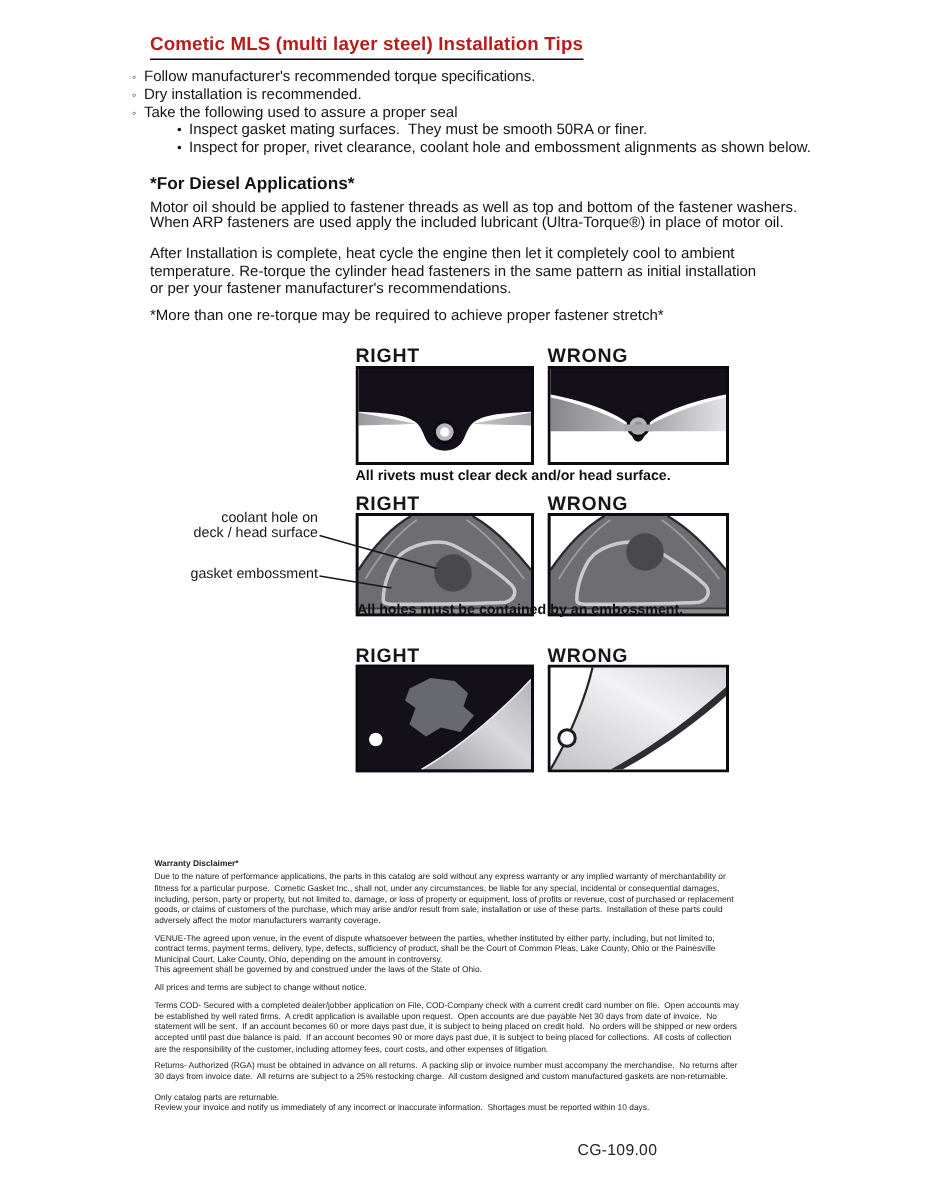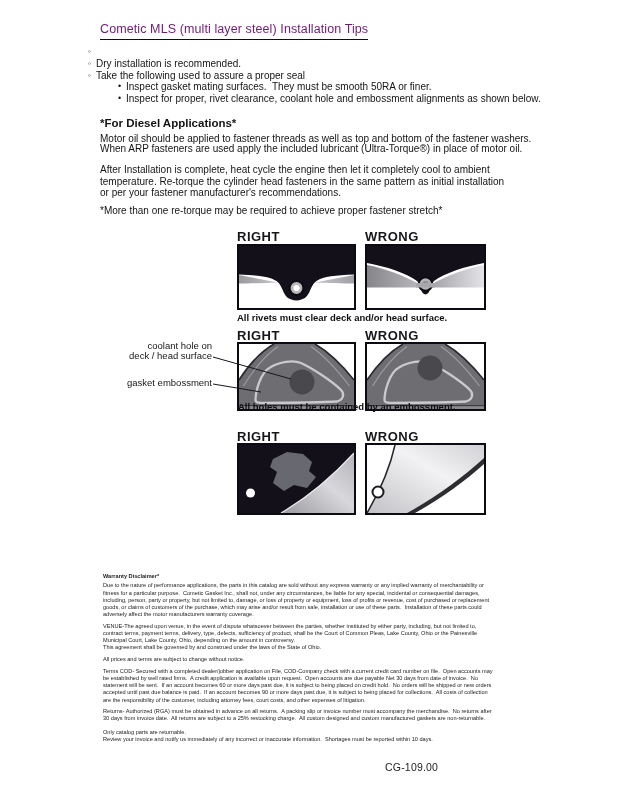--- a/index.html
+++ b/index.html
@@ -5,21 +5,21 @@
   html,body { margin:0; padding:0; background:#ffffff; }
   .page {
     position:relative; width:618px; height:800px; background:#ffffff;
     font-family:"Liberation Sans", sans-serif; color:#141414; overflow:hidden;
   }
   .abs { position:absolute; }
   .pre { white-space:pre; }
   .prelines { white-space:pre-line; }
 
   .title {
-    left:100px; top:22px; font-size:12.5px; font-weight:normal; color:#701a75;
+    left:100px; top:22px; font-size:12.5px; font-weight:bold; color:#b91c1c;
     border-bottom:1.8px solid #0d0d0f; padding-bottom:3px; letter-spacing:.1px;
   }
 
   .tips { left:88px; top:46px; font-size:10px; }
   .tips .line { height:11.8px; display:flex; align-items:flex-start; }
   .mk { width:8px; display:inline-block; flex:0 0 8px; }
   .mk-o { font-size:8px; line-height:11px; }
   .mk-b { font-size:9px; line-height:11px; }
   .sub { margin-left:30px; }
 
@@ -48,20 +48,21 @@
 </head>
 <body>
 
 <div class="page">
 
   <div class="abs title">Cometic MLS (multi layer steel) Installation Tips</div>
 
   <div class="abs tips">
     <div class="line">
         <span class="mk mk-o">◦</span>
+        <span class="pre">Follow manufacturer's recommended torque specifications.</span>
       </div>
     <div class="line">
         <span class="mk mk-o">◦</span>
         <span class="pre">Dry installation is recommended.</span>
       </div>
     <div class="line">
         <span class="mk mk-o">◦</span>
         <span class="pre">Take the following used to assure a proper seal</span>
       </div>
     <div class="line sub">

